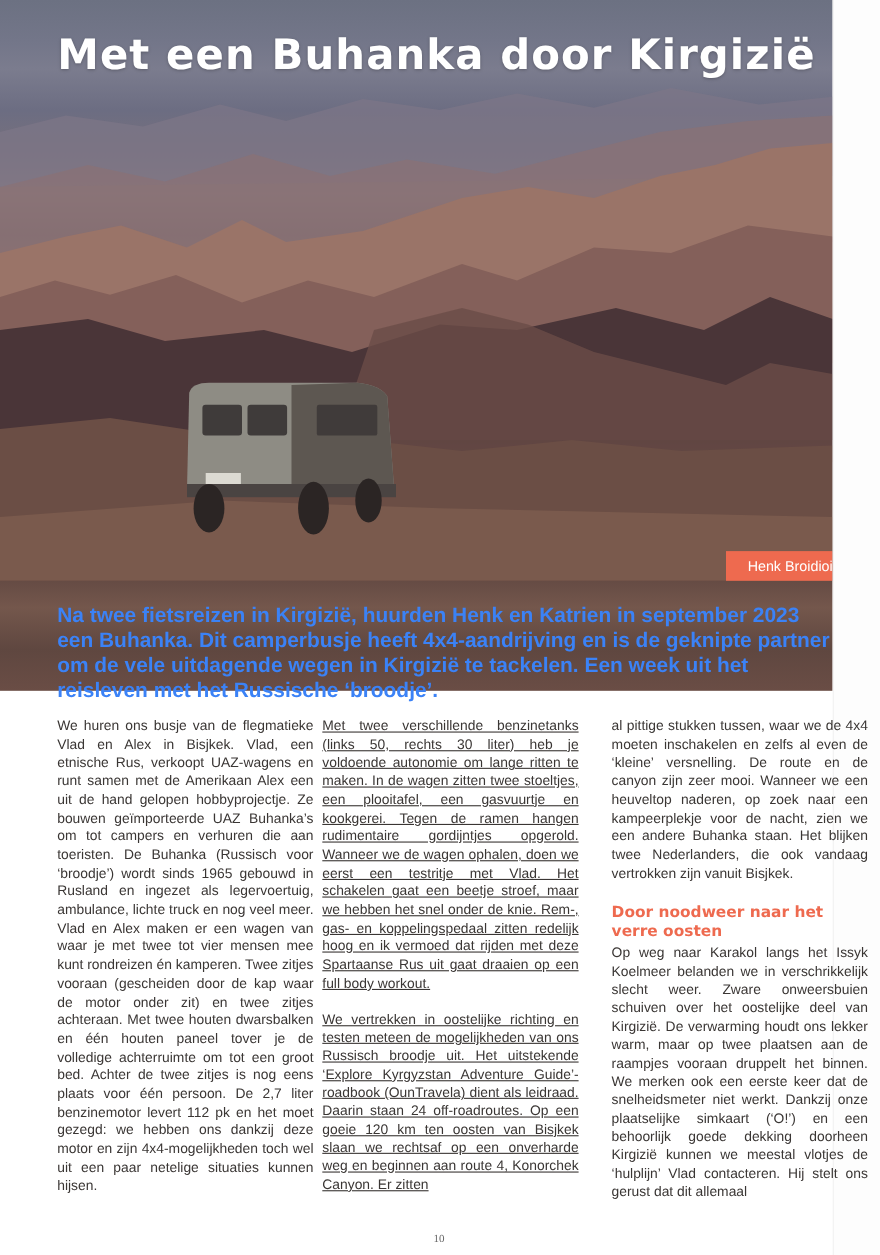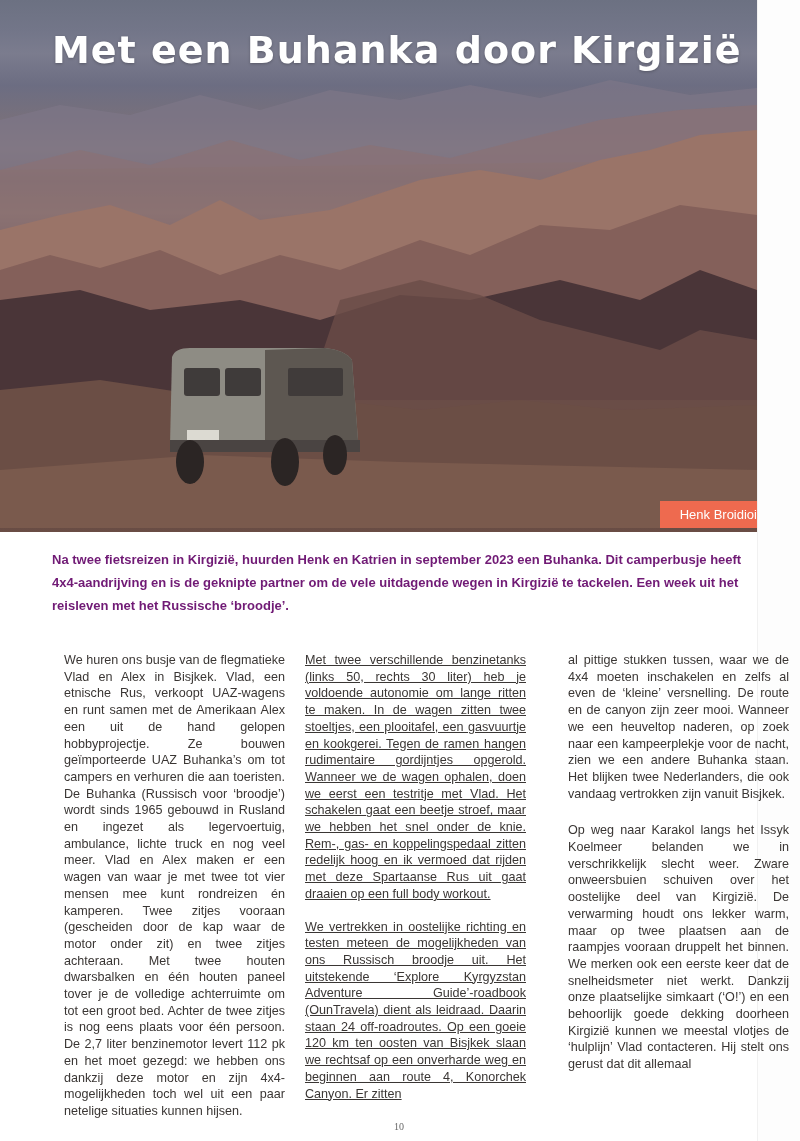--- a/index.html
+++ b/index.html
@@ -1,20 +1,20 @@
 <!DOCTYPE html>
 <html><head>
 <meta charset="utf-8">
 <style>
   * { margin: 0; padding: 0; box-sizing: border-box; }
   html, body { width: 800px; height: 1141px; background: #ffffff; overflow: hidden; }
   body { position: relative; font-family: "Liberation Sans", sans-serif; color: #2e2b2a; }
 
   .hero {
-    position: absolute; left: 0; top: 0; width: 757px; height: 532px; overflow: hidden;
+    position: absolute; left: 0; top: 0; width: 757px; height: 628px; overflow: hidden;
     background: linear-gradient(180deg,
       #6c7182 0%, #737689 6%, #7b7c8e 10%, #6c6d82 16%, #77707c 22%,
       #8a7a7c 28%, #7c6a6c 34%, #8f7468 40%, #6e5557 46%, #6a5052 52%,
       #4e3a3e 58%, #3e2e31 64%, #5a4443 70%, #6b5048 76%, #5e4540 82%,
       #74574c 88%, #5f4740 94%, #6a4d45 100%);
   }
   .hero svg { position: absolute; left: 0; top: 0; }
   .page-edge { position: absolute; left: 757px; top: 0; width: 43px; height: 1141px; background: #fdfdfd; border-left: 1px solid #f1f1f1; }
 
   .title {
@@ -23,30 +23,30 @@
     font-family: "DejaVu Sans", sans-serif;
   }
   .credit {
     position: absolute; left: 660px; top: 501px; width: 97px; height: 27px;
     background: #ee6a4f; color: #ffffff; font-size: 13px; line-height: 27px; text-align: right;
     font-family: "Liberation Sans", sans-serif;
   }
 
   .lead {
     position: absolute; left: 52px; top: 548px; width: 708px;
-    font-size: 13px; line-height: 23px; font-weight: 700; color: #701a75;
+    font-size: 19px; line-height: 23px; font-weight: 700; color: #3b82f6;
     font-family: "Liberation Sans", sans-serif;
   }
 
   .col {
     position: absolute; top: 652px; width: 233px;
     font-size: 12.6px; line-height: 16.7px; color: #3a3634; text-align: justify;
     font-family: "Liberation Sans", sans-serif;
   }
-  .col p { margin: 0 0 16px 12px; }
+  .col p { margin: 0 0 16px 0; }
   .col1 { left: 52px; }
   .col2 { left: 293px; text-decoration: underline; }
   .col3 { left: 556px; }
   .subhead {
     color: #ee6a4f; font-weight: 700; font-size: 14px; line-height: 17px; margin-bottom: 2px;
     font-family: "DejaVu Sans", sans-serif; text-align: left;
   }
   .pagenum {
     position: absolute; left: 394px; top: 1121px; font-size: 10px; color: #666;
     font-family: Liberation Serif, serif;
@@ -95,16 +95,17 @@
   <p>We huren ons busje van de flegmatieke Vlad en Alex in Bisjkek. Vlad, een etnische Rus, verkoopt UAZ-wagens en runt samen met de Amerikaan Alex een uit de hand gelopen hobbyprojectje. Ze bouwen geïmporteerde UAZ Buhanka’s om tot campers en verhuren die aan toeristen. De Buhanka (Russisch voor ‘broodje’) wordt sinds 1965 gebouwd in Rusland en ingezet als legervoertuig, ambulance, lichte truck en nog veel meer. Vlad en Alex maken er een wagen van waar je met twee tot vier mensen mee kunt rondreizen én kamperen. Twee zitjes vooraan (gescheiden door de kap waar de motor onder zit) en twee zitjes achteraan. Met twee houten dwarsbalken en één houten paneel tover je de volledige achterruimte om tot een groot bed. Achter de twee zitjes is nog eens plaats voor één persoon. De 2,7 liter benzinemotor levert 112 pk en het moet gezegd: we hebben ons dankzij deze motor en zijn 4x4-mogelijkheden toch wel uit een paar netelige situaties kunnen hijsen.</p>
 </div>
 
 <div class="col col2">
   <p>Met twee verschillende benzinetanks (links 50, rechts 30 liter) heb je voldoende autonomie om lange ritten te maken. In de wagen zitten twee stoeltjes, een plooitafel, een gasvuurtje en kookgerei. Tegen de ramen hangen rudimentaire gordijntjes opgerold. Wanneer we de wagen ophalen, doen we eerst een testritje met Vlad. Het schakelen gaat een beetje stroef, maar we hebben het snel onder de knie. Rem-, gas- en koppelingspedaal zitten redelijk hoog en ik vermoed dat rijden met deze Spartaanse Rus uit gaat draaien op een full body workout.</p>
   <p>We vertrekken in oostelijke richting en testen meteen de mogelijkheden van ons Russisch broodje uit. Het uitstekende ‘Explore Kyrgyzstan Adventure Guide’-roadbook (OunTravela) dient als leidraad. Daarin staan 24 off-roadroutes. Op een goeie 120 km ten oosten van Bisjkek slaan we rechtsaf op een onverharde weg en beginnen aan route 4, Konorchek Canyon. Er zitten</p>
 </div>
 
 <div class="col col3">
   <p style="margin-bottom:20px">al pittige stukken tussen, waar we de 4x4 moeten inschakelen en zelfs al even de ‘kleine’ versnelling. De route en de canyon zijn zeer mooi. Wanneer we een heuveltop naderen, op zoek naar een kampeerplekje voor de nacht, zien we een andere Buhanka staan. Het blijken twee Nederlanders, die ook vandaag vertrokken zijn vanuit Bisjkek.</p>
+  <h2 class="subhead">Door noodweer naar het verre oosten</h2>
   <p>Op weg naar Karakol langs het Issyk Koelmeer belanden we in verschrikkelijk slecht weer. Zware onweersbuien schuiven over het oostelijke deel van Kirgizië. De verwarming houdt ons lekker warm, maar op twee plaatsen aan de raampjes vooraan druppelt het binnen. We merken ook een eerste keer dat de snelheidsmeter niet werkt. Dankzij onze plaatselijke simkaart (‘O!’) en een behoorlijk goede dekking doorheen Kirgizië kunnen we meestal vlotjes de ‘hulplijn’ Vlad contacteren. Hij stelt ons gerust dat dit allemaal</p>
 </div>
 
 <div class="pagenum">10</div>
 
 </body></html>

